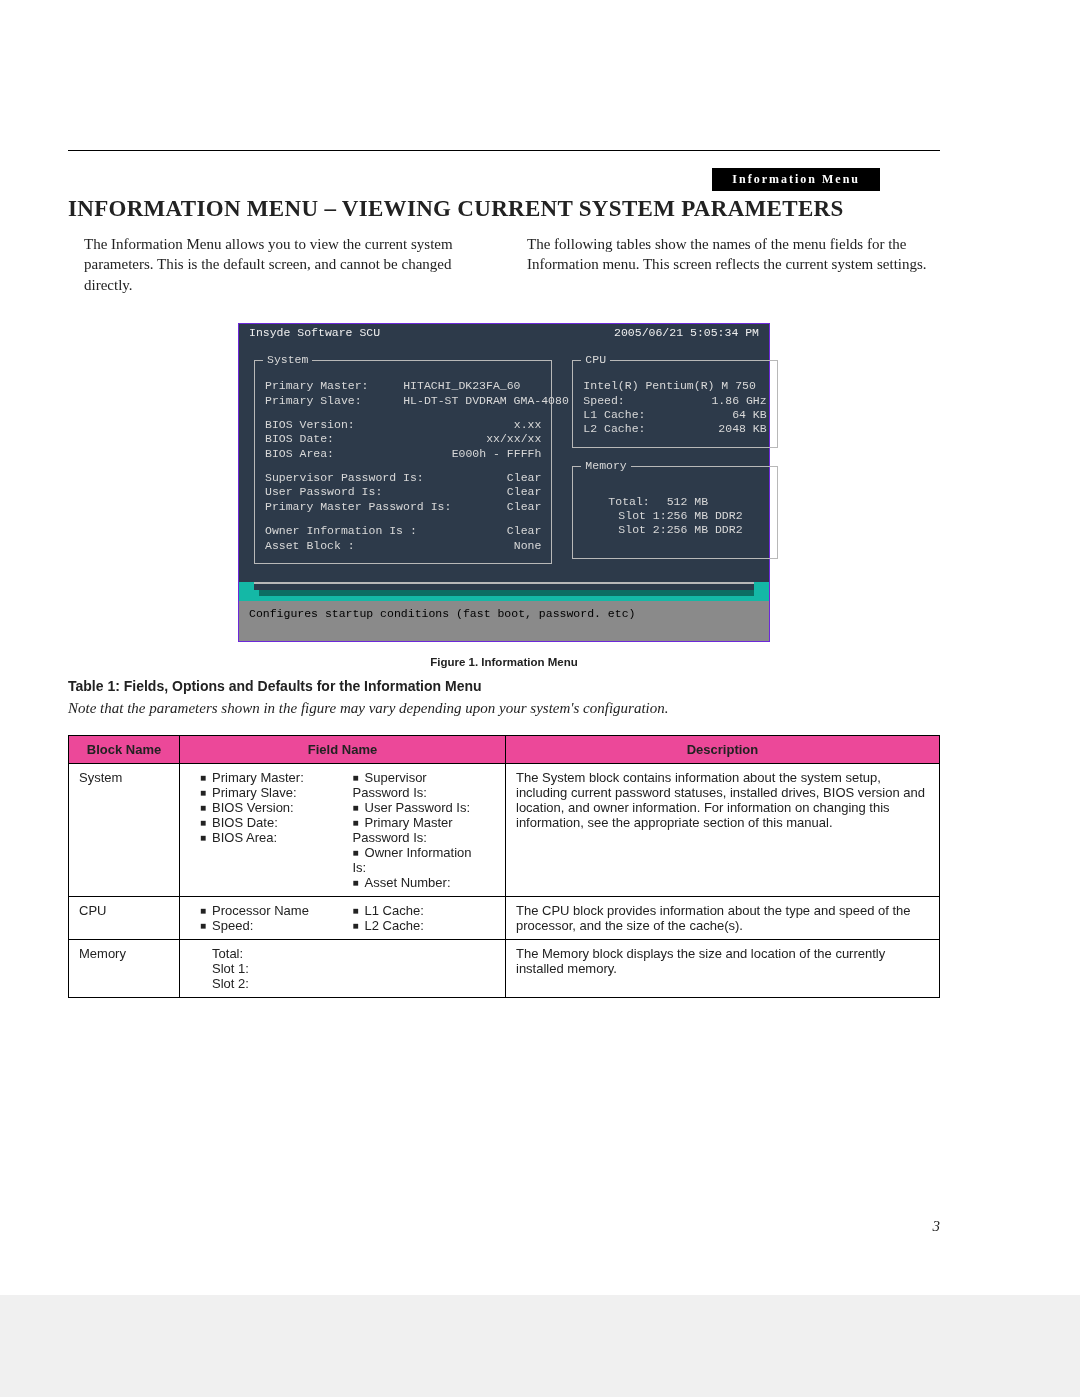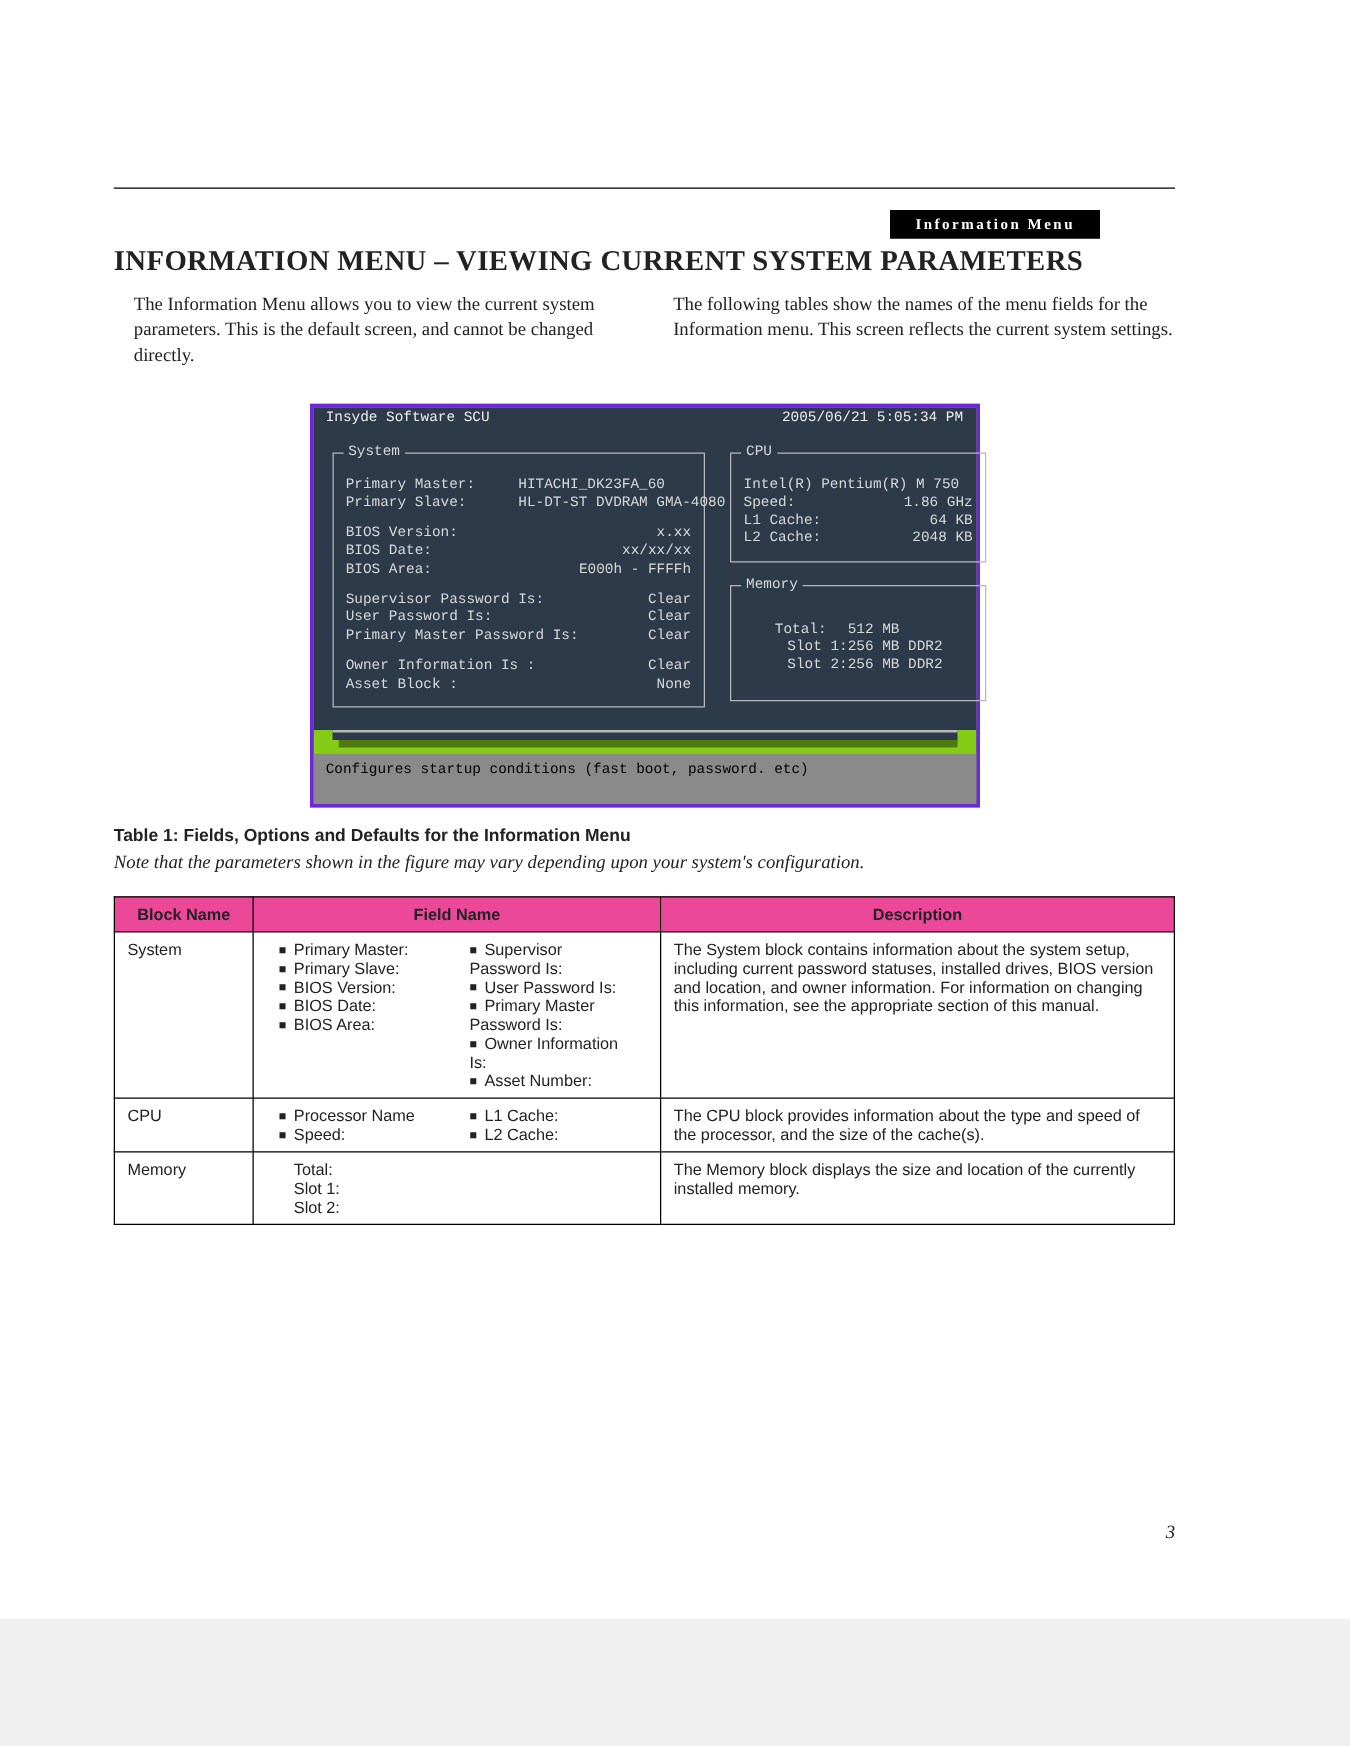--- a/index.html
+++ b/index.html
@@ -8,21 +8,21 @@
     font-family: Georgia, 'Times New Roman', serif;
     color: #222;
   }
   .page {
     width: 1080px;
     height: 1295px;
     background: #fff;
     margin: 0 auto;
     position: relative;
     box-sizing: border-box;
-    padding: 150px 140px 80px 91px;
+    padding: 150px 140px 80px 68px;
   }
   .hr-top { border: none; border-top: 1px solid #000; margin: 0 0 10px 0; }
   .header-tab {
     position: absolute;
     top: 168px;
     right: 200px;
     background: #000;
     color: #fff;
     font-family: Georgia, serif;
     font-size: 12px;
@@ -46,22 +46,22 @@
     margin-left: 16px;
   }
   .intro > div { flex: 1; }
   .bios-wrap {
     display: flex;
     justify-content: center;
     margin-bottom: 14px;
   }
   .bios {
     width: 530px;
-    background: #84cc16;
-    border: 3px solid #6d28d9;
+    background: #14b8a6;
+    border: 1px solid #6d28d9;
     padding: 0;
     font-family: 'Courier New', monospace;
     font-size: 11.5px;
     color: #000;
     line-height: 1.25;
   }
   .bios-title {
     display: flex;
     justify-content: space-between;
     background: #2d3a4a;
@@ -227,20 +227,21 @@
             <div class="spacer"></div>
           </div>
         </div>
       </div>
       <div class="bios-footer-sep"></div>
       <div class="bios-shadow"></div>
       <div class="bios-help">Configures startup conditions (fast boot, password. etc)</div>
     </div>
   </div>
 
+  <div class="fig-caption">Figure 1.  Information Menu</div>
 
   <div class="table-title">Table 1: Fields, Options and Defaults for the Information Menu</div>
   <div class="table-note">Note that the parameters shown in the figure may vary depending upon your system's configuration.</div>
 
   <table class="fields">
     <thead>
       <tr>
         <th class="bn">Block Name</th>
         <th class="fn">Field Name</th>
         <th>Description</th>

